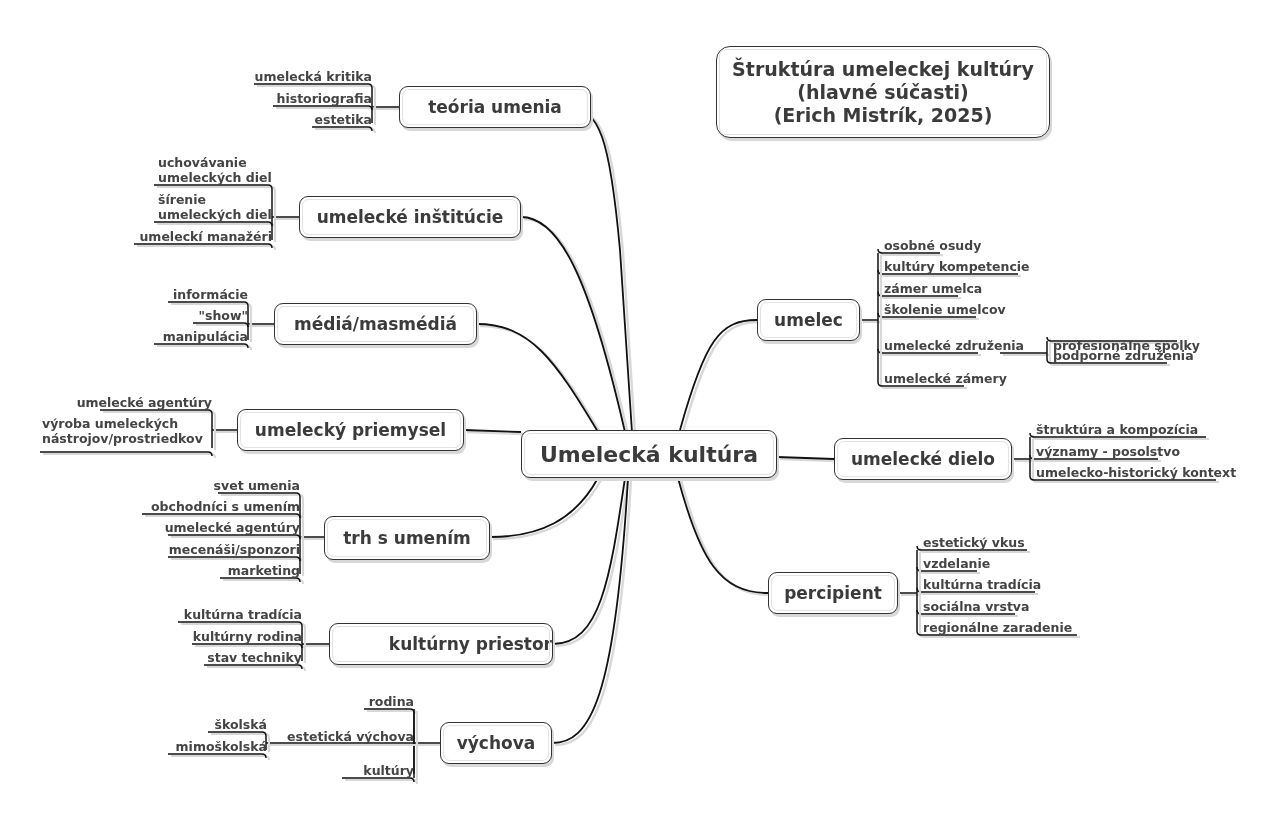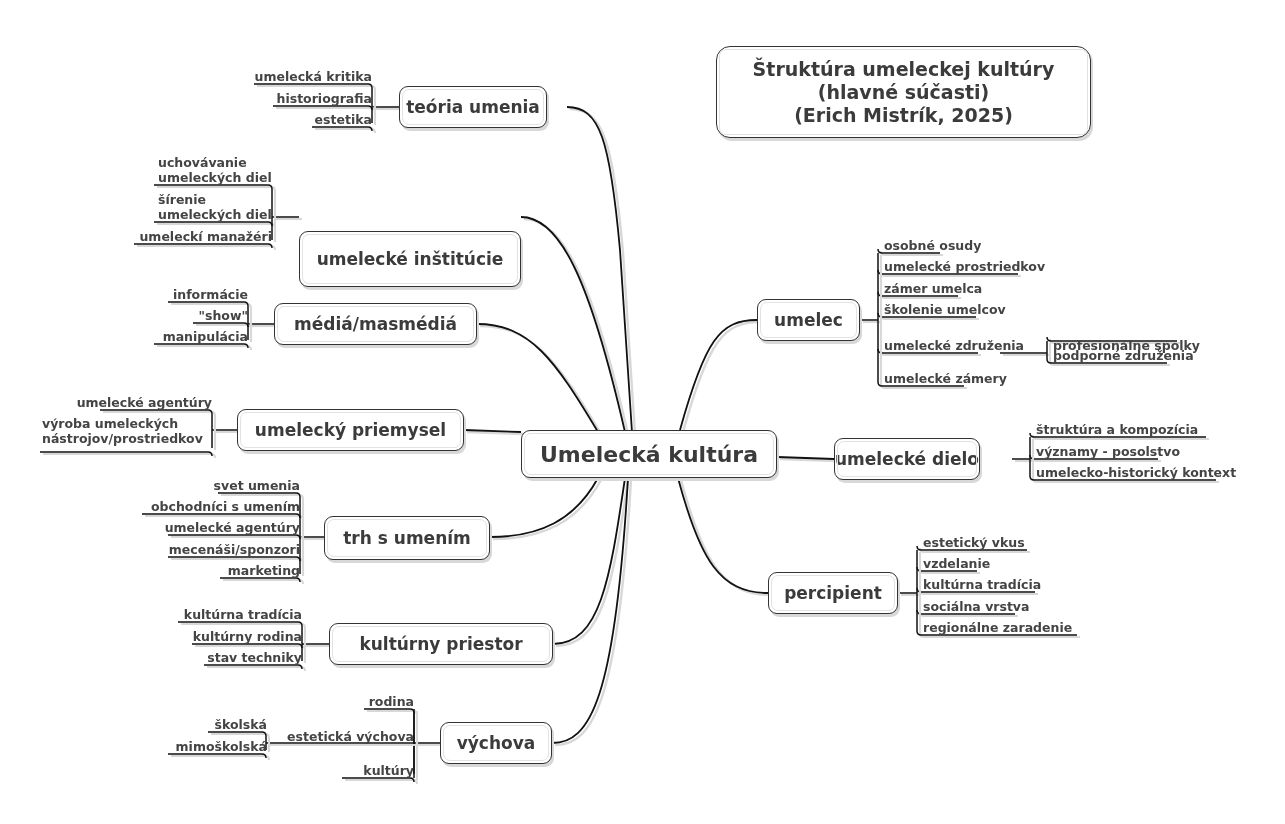--- a/index.html
+++ b/index.html
@@ -168,56 +168,56 @@
     <path d="M917 588 Q917 592 921 592 L1035 592" fill="none" stroke="#d8d8d8" stroke-width="2.1" transform="translate(3,2)"></path>
     <path d="M917 588 Q917 592 921 592 L1035 592" fill="none" stroke="#111111" stroke-width="1.5"></path>
     <path d="M917 610 Q917 614 921 614 L1015 614" fill="none" stroke="#d8d8d8" stroke-width="2.1" transform="translate(3,2)"></path>
     <path d="M917 610 Q917 614 921 614 L1015 614" fill="none" stroke="#111111" stroke-width="1.5"></path>
     <path d="M917 631 Q917 635 921 635 L1077 635" fill="none" stroke="#d8d8d8" stroke-width="2.1" transform="translate(3,2)"></path>
     <path d="M917 631 Q917 635 921 635 L1077 635" fill="none" stroke="#111111" stroke-width="1.5"></path>
     <path d="M917 550 L917 631" fill="none" stroke="#d8d8d8" stroke-width="2.1" transform="translate(3,2)"></path>
     <path d="M917 550 L917 631" fill="none" stroke="#111111" stroke-width="1.5"></path>
   </svg>
 
-<div class="node title" style="left:716px;top:46px;width:375px;height:92px;">
+<div class="node title" style="left:716px;top:46px;width:334px;height:92px;">
   <div>Štruktúra umeleckej kultúry</div>
   <div>(hlavné súčasti)</div>
   <div>(Erich Mistrík, 2025)</div>
 </div>
 
 <div class="node central" style="left:521px;top:430px;width:256px;height:48px;">
   <span>Umelecká kultúra</span>
 </div>
 
-<div class="node topic" style="left:399px;top:86px;width:148px;height:42px;">
+<div class="node topic" style="left:399px;top:86px;width:192px;height:42px;">
     <span>teória umenia</span>
   </div>
-<div class="node topic" style="left:299px;top:196px;width:222px;height:56px;margin-top:35px;">
+<div class="node topic" style="left:299px;top:196px;width:222px;height:42px;">
     <span>umelecké inštitúcie</span>
   </div>
 <div class="node topic" style="left:274px;top:303px;width:203px;height:42px;">
     <span>médiá/masmédiá</span>
   </div>
 <div class="node topic" style="left:237px;top:409px;width:227px;height:42px;">
     <span>umelecký priemysel</span>
   </div>
 <div class="node topic" style="left:324px;top:516px;width:166px;height:44px;">
     <span>trh s umením</span>
   </div>
-<div class="node topic" style="left:329px;top:623px;width:224px;height:42px;">
+<div class="node topic" style="left:329px;top:623px;width:224px;height:42px;justify-content:flex-end;">
     <span>kultúrny priestor</span>
   </div>
 <div class="node topic" style="left:440px;top:722px;width:112px;height:42px;">
     <span>výchova</span>
   </div>
 
 <div class="node topic" style="left:757px;top:299px;width:103px;height:42px;">
     <span>umelec</span>
   </div>
-<div class="node topic" style="left:834px;top:438px;width:146px;height:42px;">
+<div class="node topic" style="left:834px;top:438px;width:178px;height:42px;">
     <span>umelecké dielo</span>
   </div>
 <div class="node topic" style="left:768px;top:572px;width:130px;height:42px;">
     <span>percipient</span>
   </div>
 
 <div class="leaf r" style="right:913px;top:69px;margin-left:8px;">umelecká kritika</div>
 <div class="leaf r" style="right:913px;top:91px;">historiografia</div>
 <div class="leaf r" style="right:913px;top:112px;">estetika</div>
 
@@ -245,21 +245,21 @@
 <div class="leaf r" style="right:983px;top:629px;">kultúrny rodina</div>
 <div class="leaf r" style="right:983px;top:650px;">stav techniky</div>
 
 <div class="leaf r" style="right:871px;top:694px;">rodina</div>
 <div class="leaf r" style="right:871px;top:729px;">estetická výchova</div>
 <div class="leaf r" style="right:871px;top:763px;">kultúry</div>
 <div class="leaf r" style="right:1018px;top:717px;">školská</div>
 <div class="leaf r" style="right:1018px;top:739px;">mimoškolská</div>
 
 <div class="leaf l" style="left:884px;top:238px;">osobné osudy</div>
-<div class="leaf l" style="left:884px;top:259px;">umelecké prostriedkov</div>
+<div class="leaf l" style="left:884px;top:259px;">kultúry kompetencie</div>
 <div class="leaf l" style="left:884px;top:281px;">zámer umelca</div>
 <div class="leaf l" style="left:884px;top:302px;">školenie umelcov</div>
 <div class="leaf l" style="left:884px;top:338px;">umelecké združenia</div>
 <div class="leaf l" style="left:884px;top:371px;">umelecké zámery</div>
 <div class="leaf l" style="left:1053px;top:338px;">profesionálne spolky</div>
 <div class="leaf l" style="left:1053px;top:348px;">podporné združenia</div>
 
 <div class="leaf l" style="left:1036px;top:422px;">štruktúra a kompozícia</div>
 <div class="leaf l" style="left:1036px;top:444px;">významy - posolstvo</div>
 <div class="leaf l" style="left:1036px;top:465px;">umelecko-historický kontext</div>

